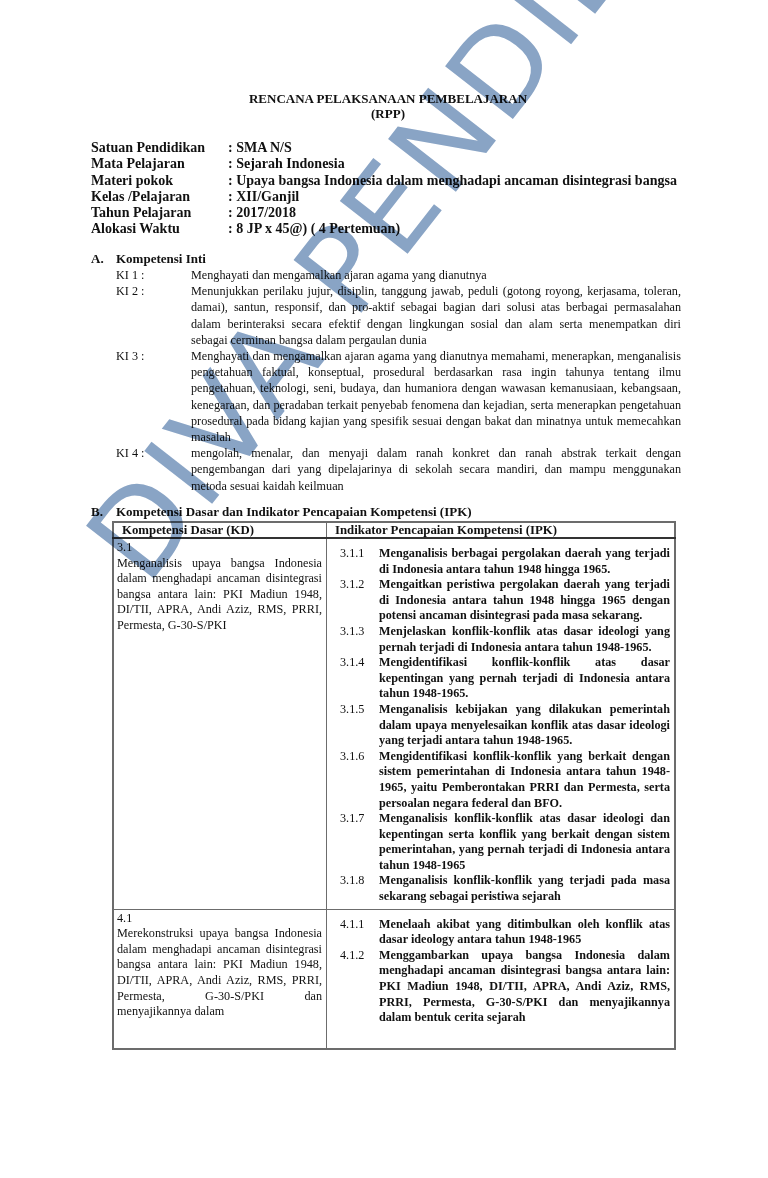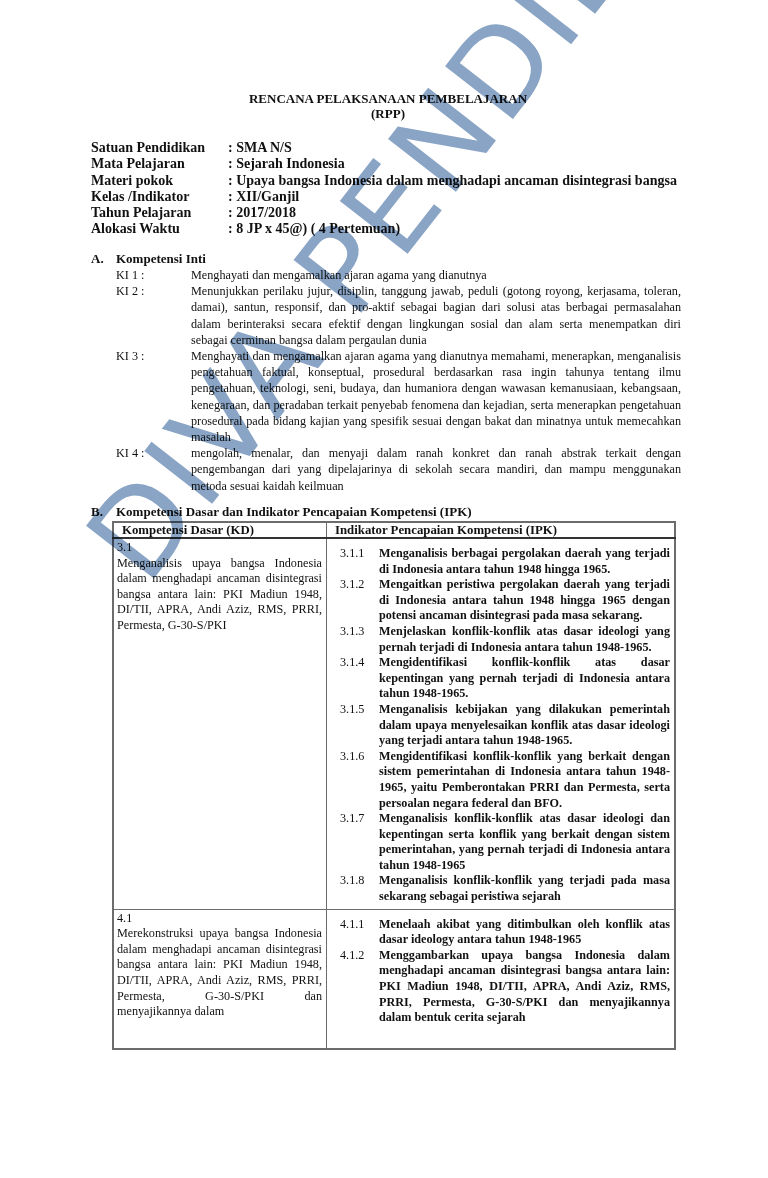--- a/index.html
+++ b/index.html
@@ -64,21 +64,21 @@
     </div>
     <div class="meta-row">
       <span class="meta-label">Mata Pelajaran</span>
       <span class="meta-value">: Sejarah Indonesia</span>
     </div>
     <div class="meta-row">
       <span class="meta-label">Materi pokok</span>
       <span class="meta-value">: Upaya bangsa Indonesia dalam menghadapi ancaman disintegrasi bangsa</span>
     </div>
     <div class="meta-row">
-      <span class="meta-label">Kelas /Indikator</span>
+      <span class="meta-label">Kelas /Pelajaran</span>
       <span class="meta-value">:  XII/Ganjil</span>
     </div>
     <div class="meta-row">
       <span class="meta-label">Tahun Pelajaran</span>
       <span class="meta-value">:  2017/2018</span>
     </div>
     <div class="meta-row">
       <span class="meta-label">Alokasi Waktu</span>
       <span class="meta-value">:  8 JP x 45@) ( 4 Pertemuan)</span>
     </div>

